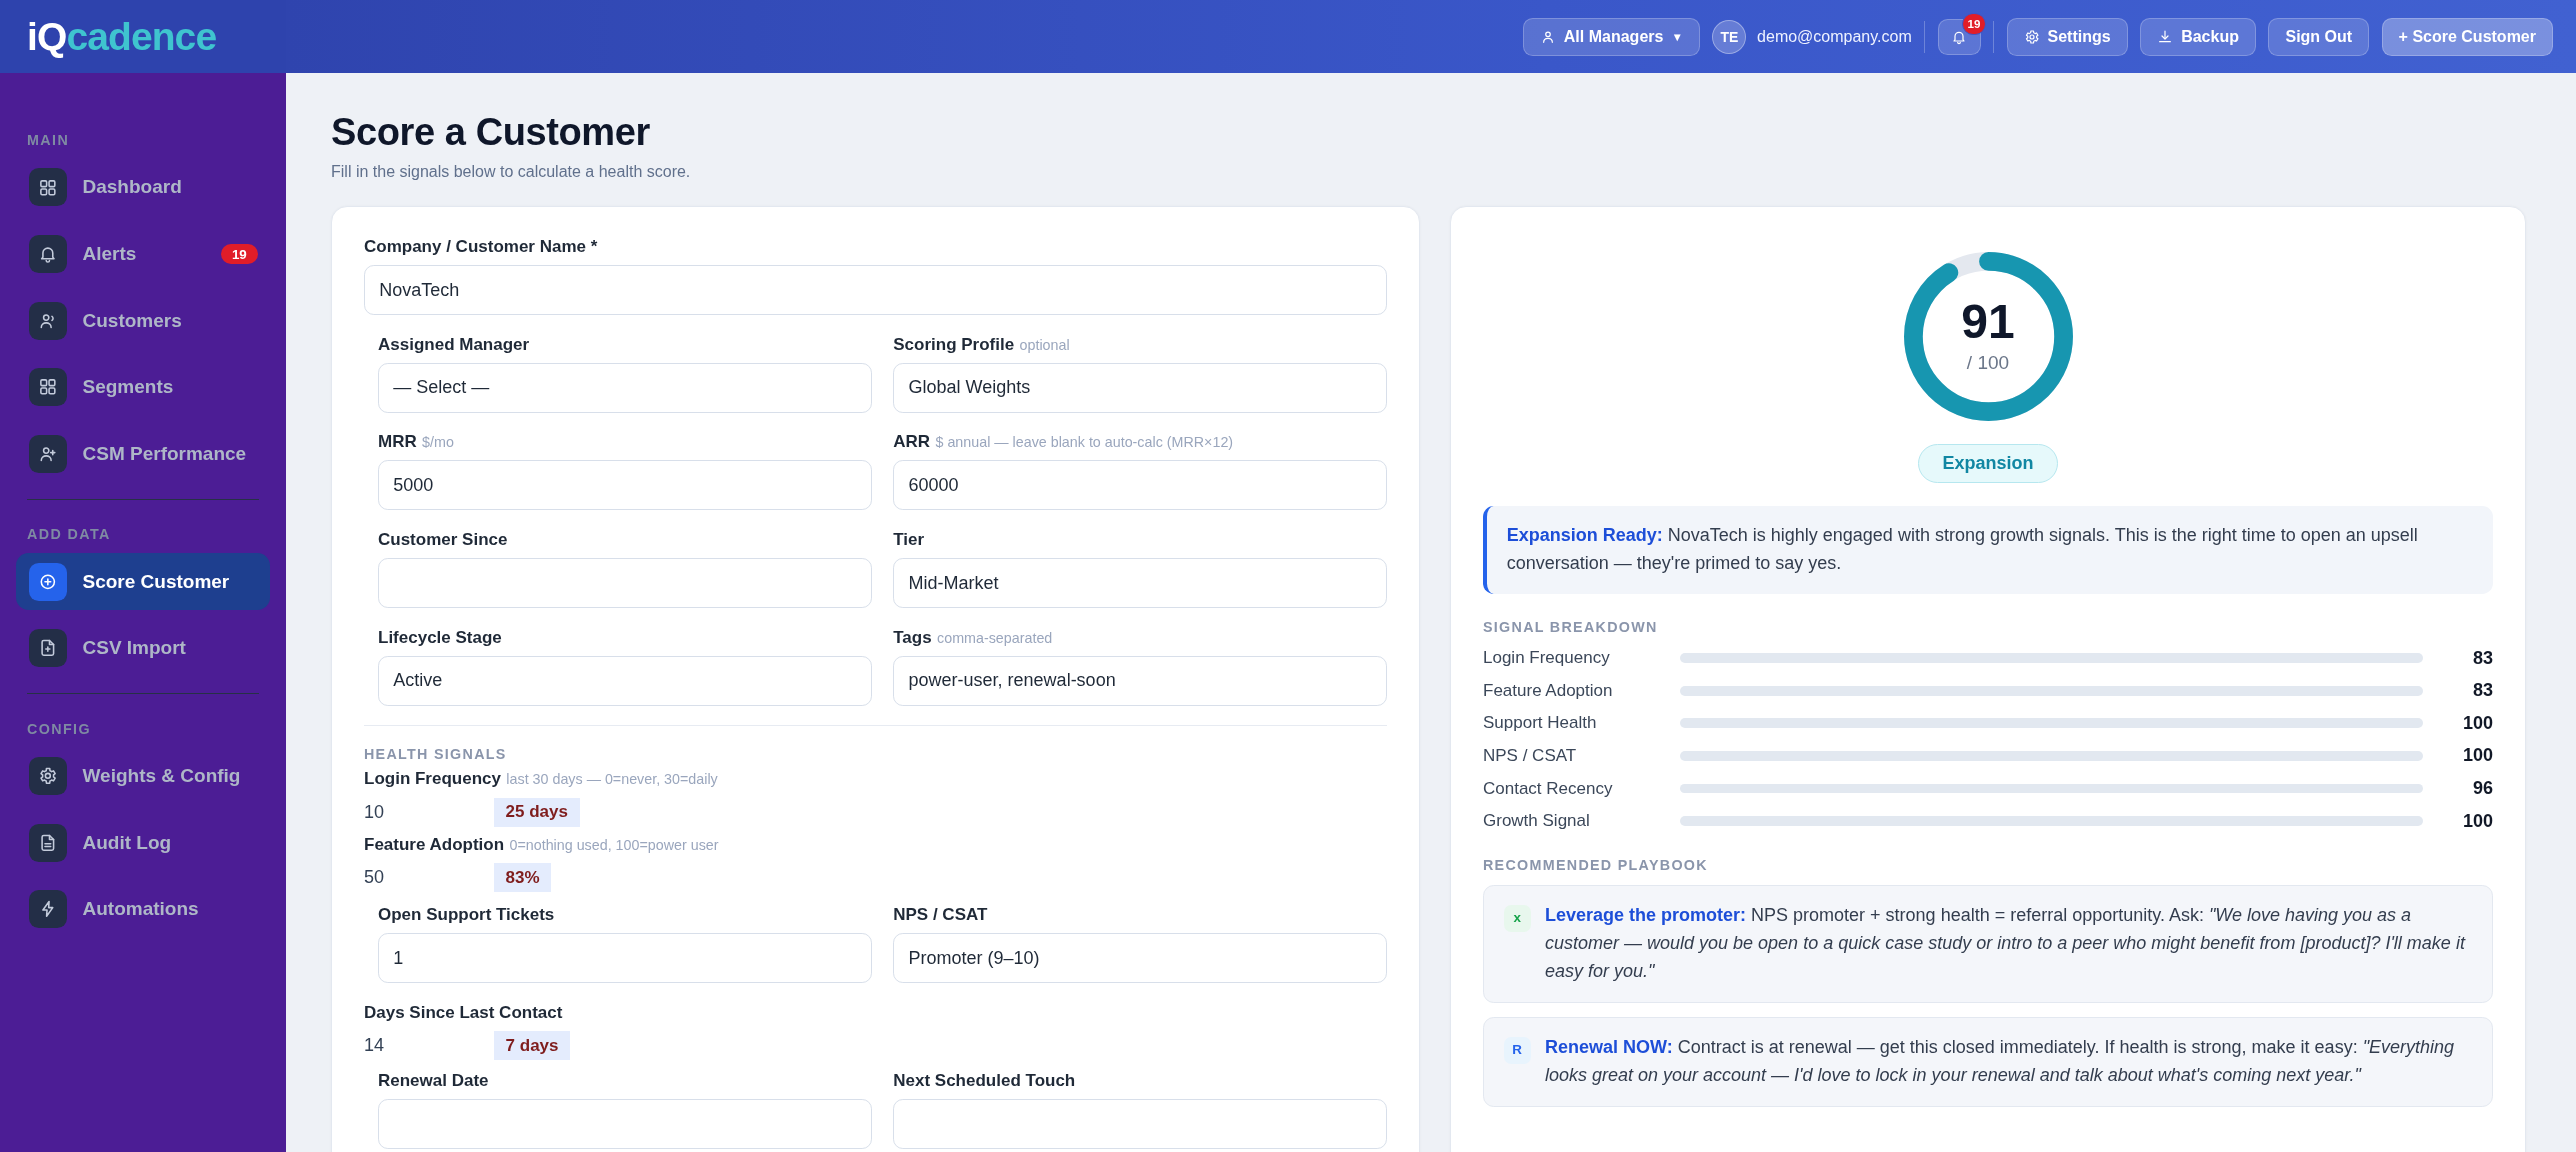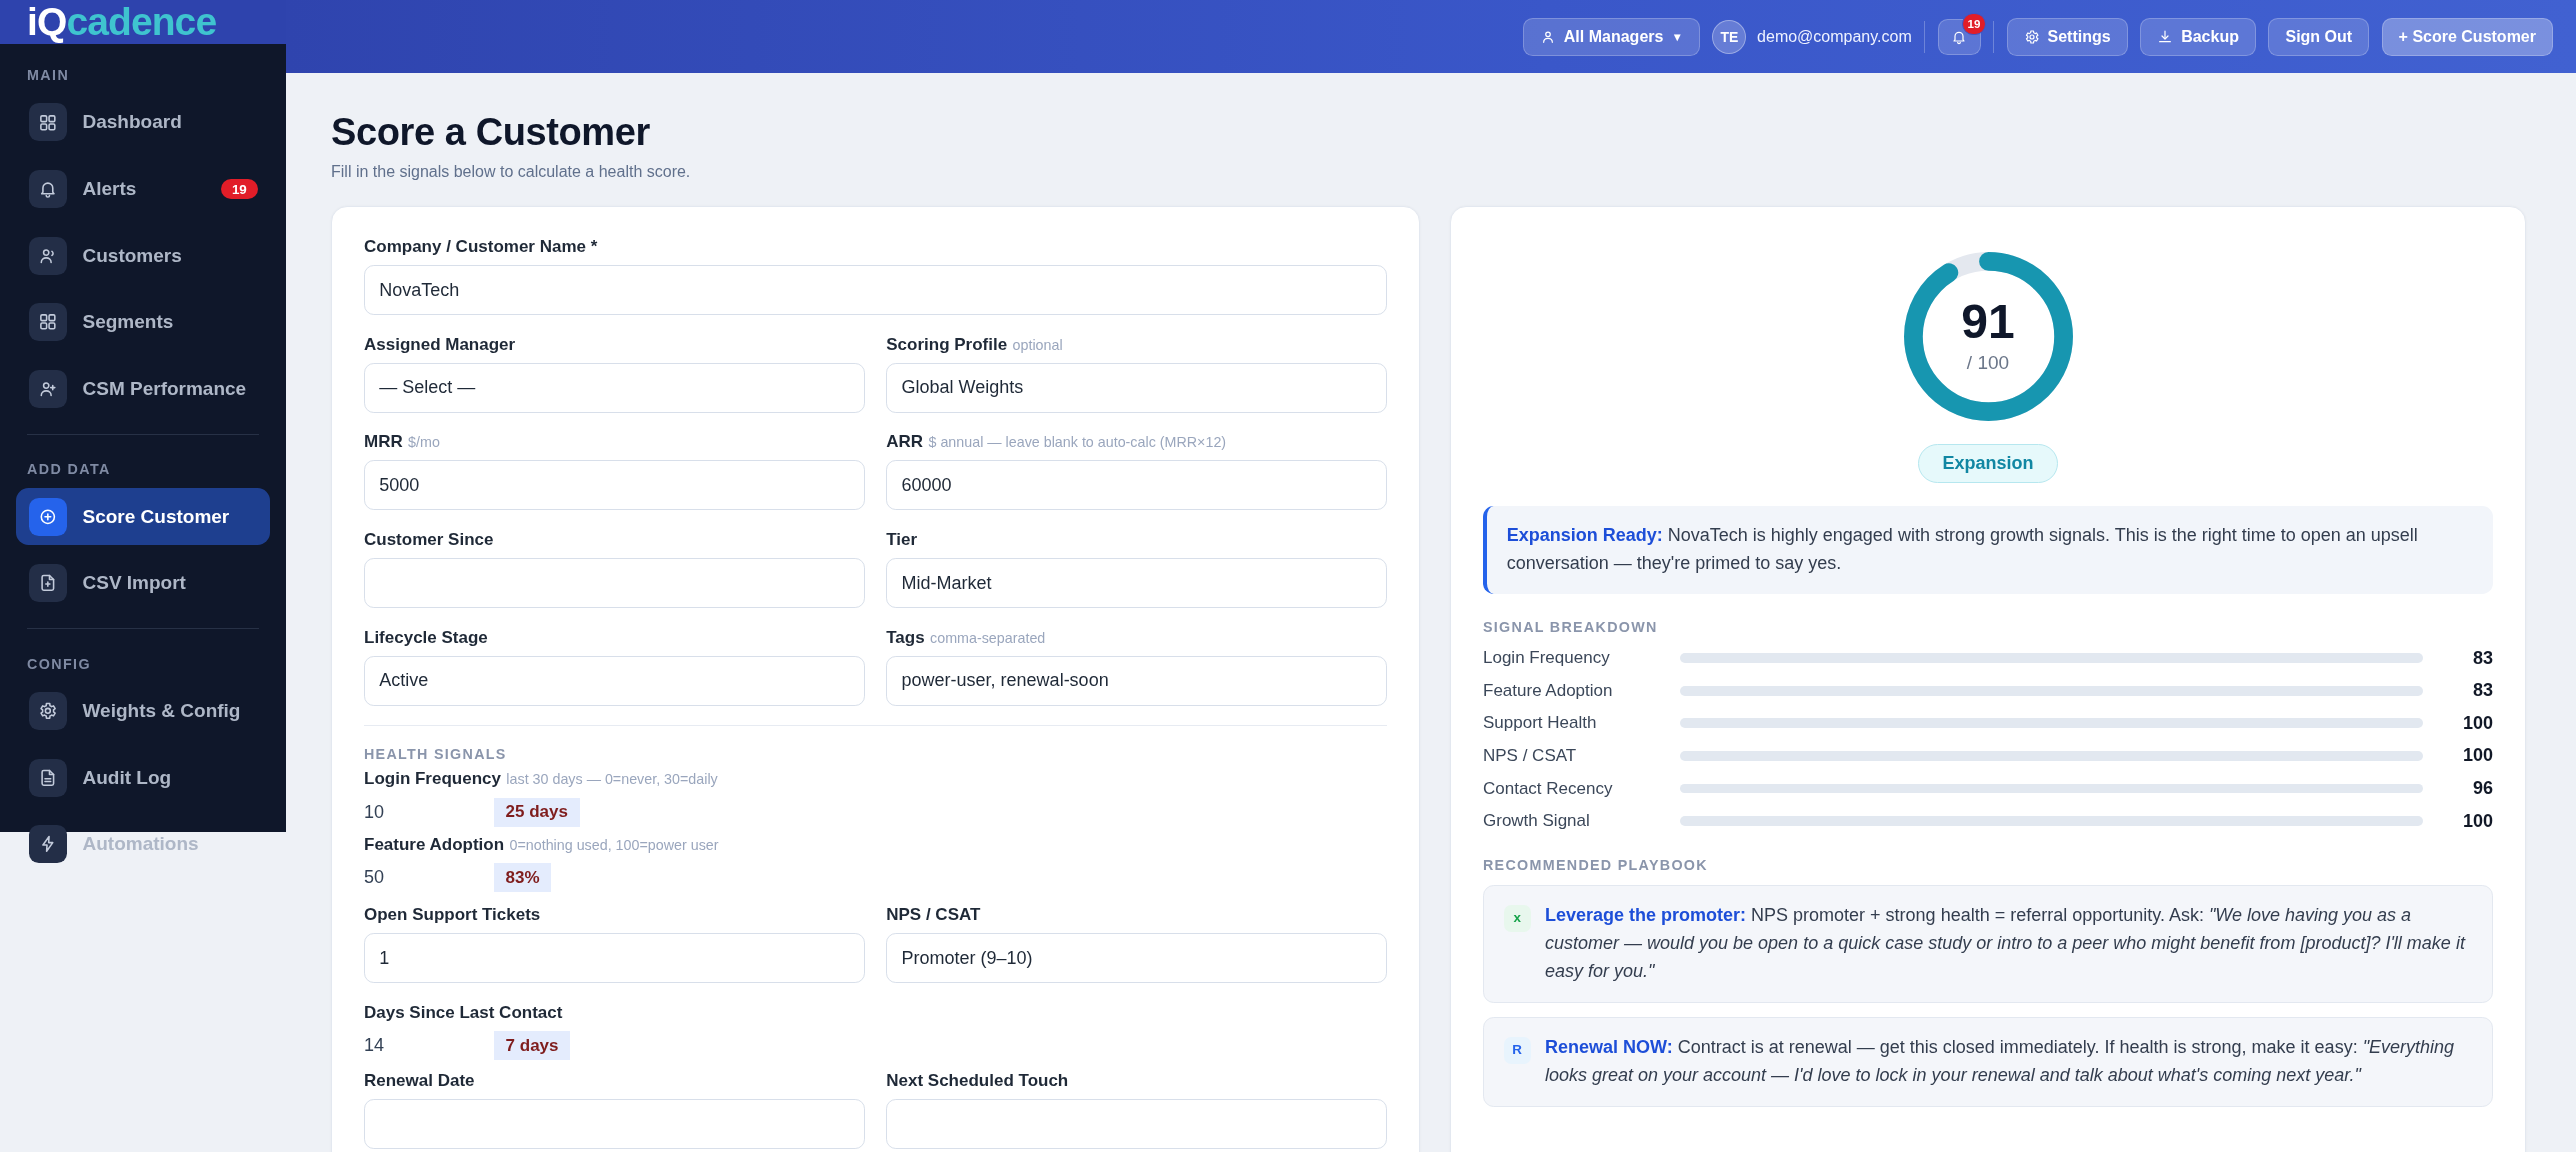--- a/index.html
+++ b/index.html
@@ -7,24 +7,24 @@
   body {
     font-family: "Liberation Sans", sans-serif;
     background: #eef1f6;
     color: #111827;
     -webkit-font-smoothing: antialiased;
   }
   .app { display: flex; width: 2576px; height: 1152px; }
 
   
   .sidebar {
-    width: 286px; min-width: 286px; height: 832px;
-    background: #0f172a;
+    width: 286px; min-width: 286px; height: 1152px;
+    background: #4c1d95;
     display: flex; flex-direction: column;
-    position: relative; z-index: 5;
+    position: relative; z-index: 5; gap: 36px;
   }
   .logo-wrap {
     height: 73px; background: #2e43ad;
     display: flex; align-items: center; padding-left: 27px;
   }
   .logo {
     display: flex; align-items: baseline;
     font-size: 39px; font-weight: 700; letter-spacing: -0.9px;
   }
   .logo .l-i { color: #ffffff; }
@@ -109,21 +109,21 @@
     font-size: 17px; font-weight: 600; color: #1f2937; margin-bottom: 8px;
     display: block;
   }
   .field-label .hint { font-size: 14.3px; font-weight: 400; color: #9aa6bd; margin-left: 5.4px; }
   .inp {
     width: 100%; height: 50px; border: 0.9px solid #d8dfea; border-radius: 9.8px;
     background: #fff; padding: 0 14.3px; font-size: 18px; color: #1f2937;
     font-family: "Liberation Sans", sans-serif;
   }
   .inp::placeholder { color: #aab3c4; }
-  .row2 { display: flex; gap: 21.5px; margin-bottom: 19.7px; }
+  .row2 { display: flex; gap: 21.5px; margin-bottom: 19.7px; margin-left: 14px; }
   .row2 > div { flex: 1; min-width: 0; }
   .fullrow { margin-bottom: 19.7px; }
 
   .sec-head {
     font-size: 14.3px; font-weight: 700; color: #8a95ab; letter-spacing: 1.3px;
     padding-top: 9px; margin-bottom: 7.2px;
     border-top: 0.9px solid #e7ebf2; padding-top: 19.7px;
   }
   .slider-block { margin-bottom: 7.2px; }
   .slider-row { display: flex; align-items: center; gap: 23px; height: 30px; overflow: hidden; }

